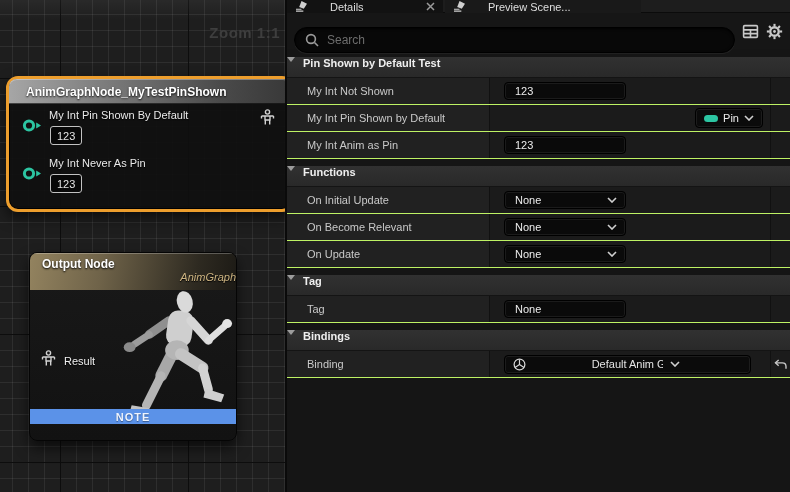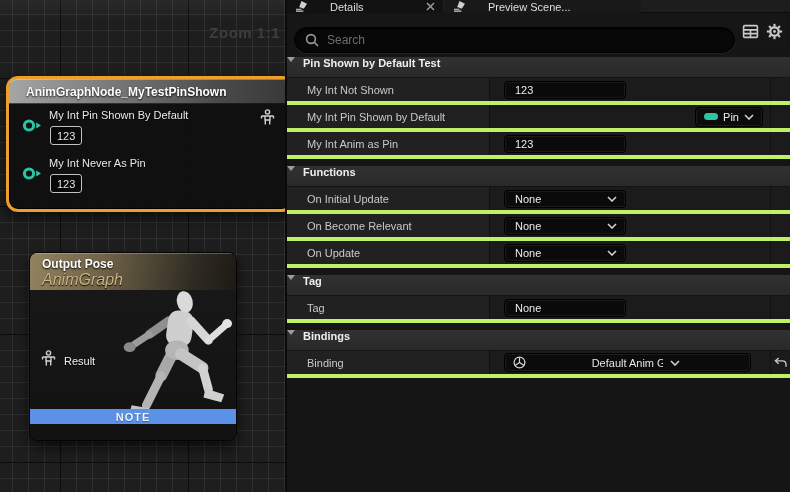--- a/index.html
+++ b/index.html
@@ -45,21 +45,21 @@
   .posepin-right { position:absolute; right:16px; top:30px; }
 
   
   .node2 { position:absolute; left:29px; top:252px; width:208px; height:189px;
     border-radius:8px; background:linear-gradient(180deg,#191919,#121212);
     border:1px solid #050505; box-shadow:0 7px 14px rgba(0,0,0,0.6); overflow:hidden; }
   .node2-header { position:absolute; left:0; top:0; right:0; height:37px;
     background:linear-gradient(100deg,#93835f 0%,#6f6349 35%,#2e2a21 80%,#1c1a15 100%);
     box-shadow:inset 0 1px 0 rgba(255,255,255,0.25); padding:4px 0 0 12px; }
   .node2-title { font-size:12px; font-weight:bold; color:#fff; text-shadow:0 1px 2px #000; }
-  .node2-sub { font-size:16px; font-style:italic; color:#cdb481; text-shadow:0 1px 1px #000; }
+  .node2-sub { font-size:11px; font-style:italic; color:#cdb481; text-shadow:0 1px 1px #000;text-align:right; }
   .resultrow { position:absolute; left:11px; top:97px; display:flex; align-items:flex-end; gap:8px; }
   .resultrow span { font-size:11px; color:#f0f0f0; text-shadow:0 1px 1px #000; }
   .notebar { position:absolute; left:0; right:0; bottom:16px; height:15px; background:#5B92E8;
     display:flex; align-items:center; justify-content:center; }
   .notebar span { font-size:11px; font-weight:bold; color:#eef4ff; letter-spacing:1px;
     text-shadow:0 1px 1px rgba(0,0,0,0.4); }
   .mannequin { position:absolute; left:78px; top:36px; }
 
   
   .details { position:absolute; left:285px; top:0; width:505px; height:492px;
@@ -82,21 +82,21 @@
   .searchbox input::placeholder { color:#6d6d6d; }
 
   .props { padding-top:8px; }
   .section { margin-bottom:7px; }
   .sec-header { height:21px; background:linear-gradient(#313131,#292929);
     border-bottom:1px solid #141414; display:flex; gap:8px; }
   .sec-arrow { width:0; height:0; border-left:4.5px solid transparent;
     border-right:4.5px solid transparent; border-top:5.5px solid #9c9c9c; }
   .sec-title { font-size:11px; font-weight:bold; color:#efefef; }
 
-  .prow { height:27px; display:flex; border-bottom:4px solid #bef264; }
+  .prow { height:27px; display:flex; border-bottom:1px solid #bef264; }
   .rname { width:203px; background:#212121; border-right:1px solid #111;
     display:flex; align-items:center; padding-left:20px; }
   .rname span { font-size:11px; color:#c9c9c9; white-space:nowrap; }
   .rvalue { flex:1; background:#1b1b1b; display:flex; align-items:center; padding-left:14px; }
   .rright { width:20px; background:#1b1b1b; border-left:1px solid #111;
     display:flex; align-items:center; justify-content:center; }
 
   .ibox { width:122px; height:18px; background:#0a0a0a; border:1px solid #000;
     border-radius:4px; box-shadow:inset 0 0 0 1px rgba(255,255,255,0.07);
     display:flex; align-items:center; padding:0 10px; }
@@ -151,21 +151,21 @@
               <path d="M14.2 4.5 L19 7.5 L14.2 10.5 Z" fill="#2CC5A2"></path>
             </svg>
         </span>
         <span class="plabel">My Int Never As Pin</span>
         <span class="pval">123</span>
       </div>
     </div>
 
     <div class="node2">
       <div class="node2-header">
-        <div class="node2-title">Output Pose</div>
+        <div class="node2-title">Output Node</div>
         <div class="node2-sub">AnimGraph</div>
       </div>
 
       <span class="icon mannequin">
         <svg width="128" height="138" viewBox="0 0 130 140">
           <g stroke-linecap="round">
 
             <line x1="62" y1="32" x2="42" y2="46" stroke="#8f8f8f" stroke-width="9"></line>
             <line x1="42" y1="46" x2="27" y2="56" stroke="#9c9c9c" stroke-width="7"></line>
             <ellipse cx="22" cy="59" rx="6" ry="5" fill="#8a8a8a"></ellipse>

